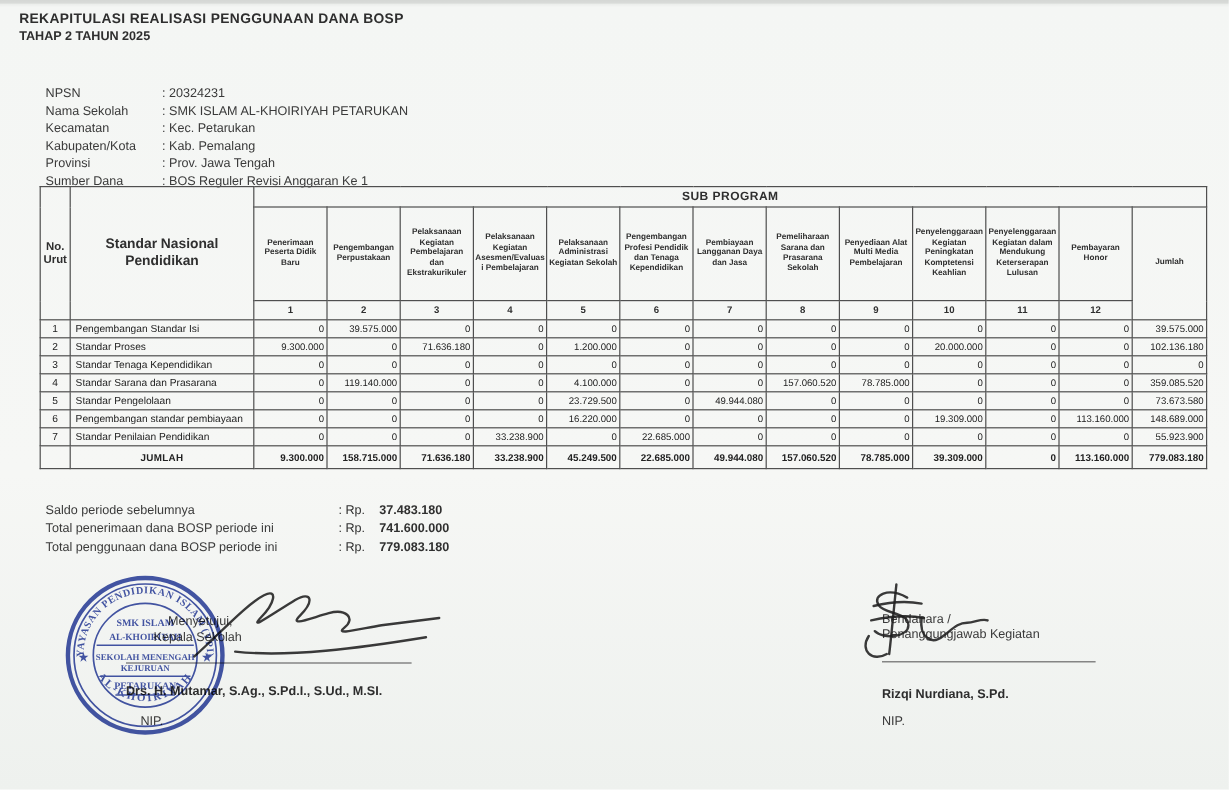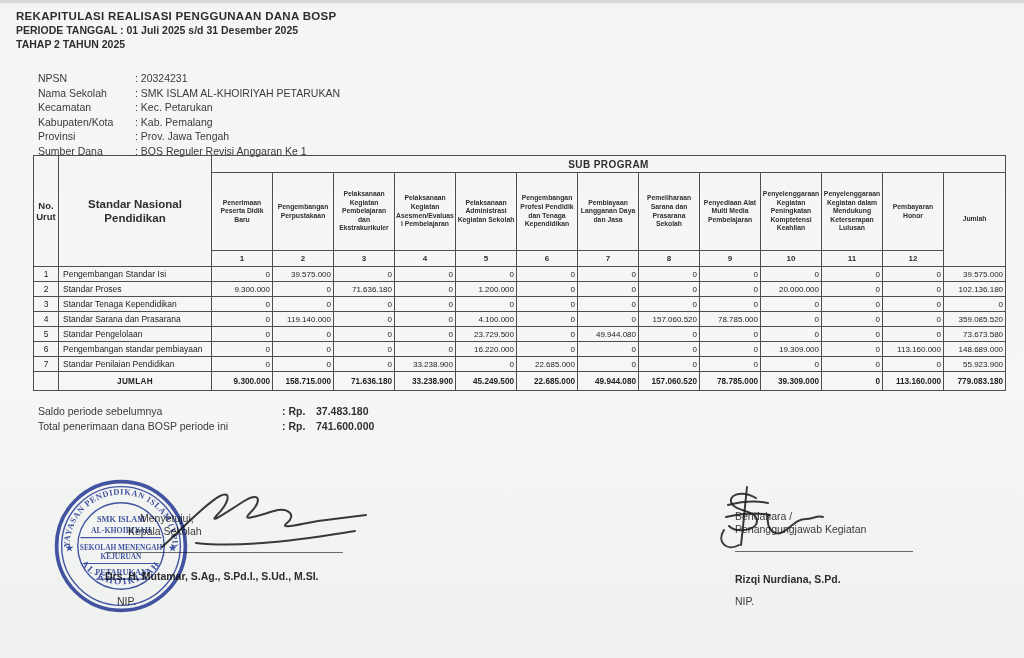--- a/index.html
+++ b/index.html
@@ -39,21 +39,21 @@
   td.c-name { text-align:left; font-size:8.5px; padding-left:4px; }
   td.c-val { text-align:right; }
   tfoot tr { height:19px; }
   tfoot td { font-weight:bold; font-size:8.2px; }
   tfoot td.f-label { text-align:center; letter-spacing:.3px; }
 
   
   .summary-block { position:absolute; left:38px; top:404px; font-size:10.5px; color:#3a3a3a; }
   .sum-row { height:15.4px; line-height:15.4px; white-space:nowrap; }
   .sum-label { display:inline-block; width:244px; }
-  .sum-cur { display:inline-block; width:34px; font-weight:bold; color:#303030; }
+  .sum-cur { display:inline-block; width:34px; font-weight:normal; color:#303030;margin-top:14px; }
   .sum-val { font-weight:bold; color:#303030; }
 
   
   .sig-text { position:absolute; font-size:10.5px; color:#3a3a3a; white-space:nowrap;margin-top:39px; }
   .sig-name { font-weight:bold; color:#2d2d2d; }
   .sig-line { position:absolute; height:1px; background:#6a6a6a; }
   .sig-svg { position:absolute; }
   .sig-svg path { fill:none; stroke:#1f1f1f; stroke-width:2; stroke-linecap:round; stroke-linejoin:round; opacity:.88; }
   .stamp { position:absolute; left:52px; top:477px; mix-blend-mode:multiply; opacity:.88; }
   .stamp text { fill:#2b3f9e; font-family:"Liberation Serif", serif; font-weight:bold; }
@@ -61,21 +61,20 @@
   .stamp line { stroke:#2b3f9e; stroke-width:1.3; }
 </style>
 </head>
 <body>
 
 <div class="page">
   <div class="shade-top"></div>
 
   <div class="title-block">
     <div class="title-1">REKAPITULASI REALISASI PENGGUNAAN DANA BOSP</div>
-    <div class="title-2">PERIODE TANGGAL : 01 Juli 2025 s/d 31 Desember 2025</div>
     <div class="title-3">TAHAP 2 TAHUN 2025</div>
   </div>
 
   <div class="info-block">
     <div class="info-row">
       <span class="info-label">NPSN</span><span class="info-value">: 20324231</span>
     </div>
       <div class="info-row">
       <span class="info-label">Nama Sekolah</span><span class="info-value">: SMK ISLAM AL-KHOIRIYAH PETARUKAN</span>
     </div>
@@ -290,20 +289,23 @@
       </tfoot>
     </table>
   </div>
 
   <div class="summary-block">
     <div class="sum-row">
       <span class="sum-label">Saldo periode sebelumnya</span><span class="sum-cur">: Rp.</span><span class="sum-val">37.483.180</span>
     </div>
       <div class="sum-row">
       <span class="sum-label">Total penerimaan dana BOSP periode ini</span><span class="sum-cur">: Rp.</span><span class="sum-val">741.600.000</span>
+    </div>
+      <div class="sum-row">
+      <span class="sum-label">Total penggunaan dana BOSP periode ini</span><span class="sum-cur">: Rp.</span><span class="sum-val">779.083.180</span>
     </div>
   </div>
 
   <div class="sig-text" style="left:140px; top:473px;">Menyetujui,</div>
   <div class="sig-text" style="left:128px; top:486px;">Kepala Sekolah</div>
   <div class="sig-text sig-name" style="left:105px; top:531px;">Drs. H. Mutamar, S.Ag., S.Pd.I., S.Ud., M.SI.</div>
   <div class="sig-line" style="left:105px; top:552px; width:238px;"></div>
   <div class="sig-text" style="left:117px; top:556px;">NIP.</div>
 
   <div class="sig-text" style="left:735px; top:471px;">Bendahara /</div>

